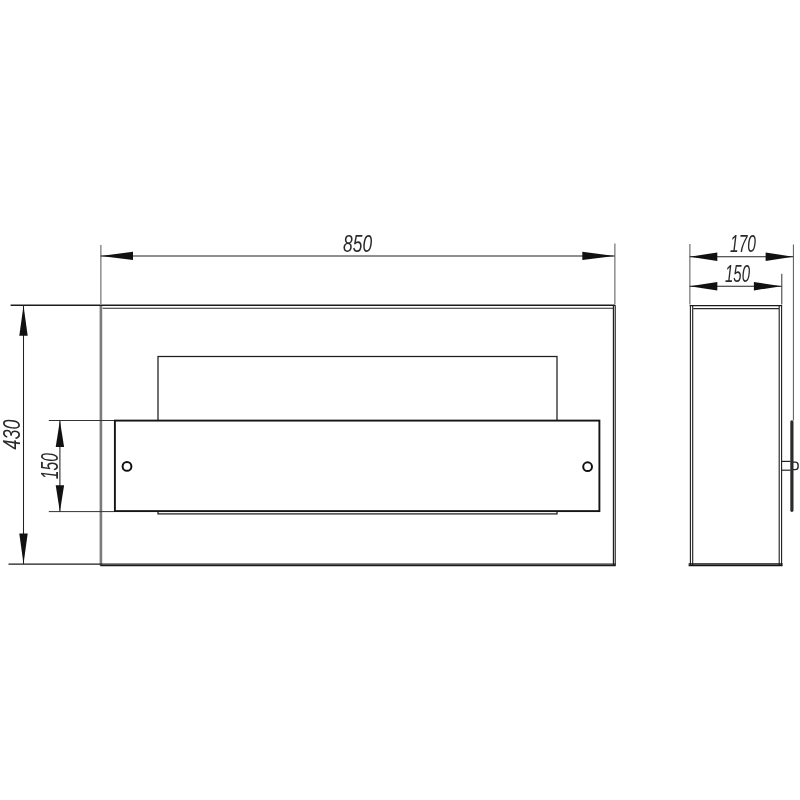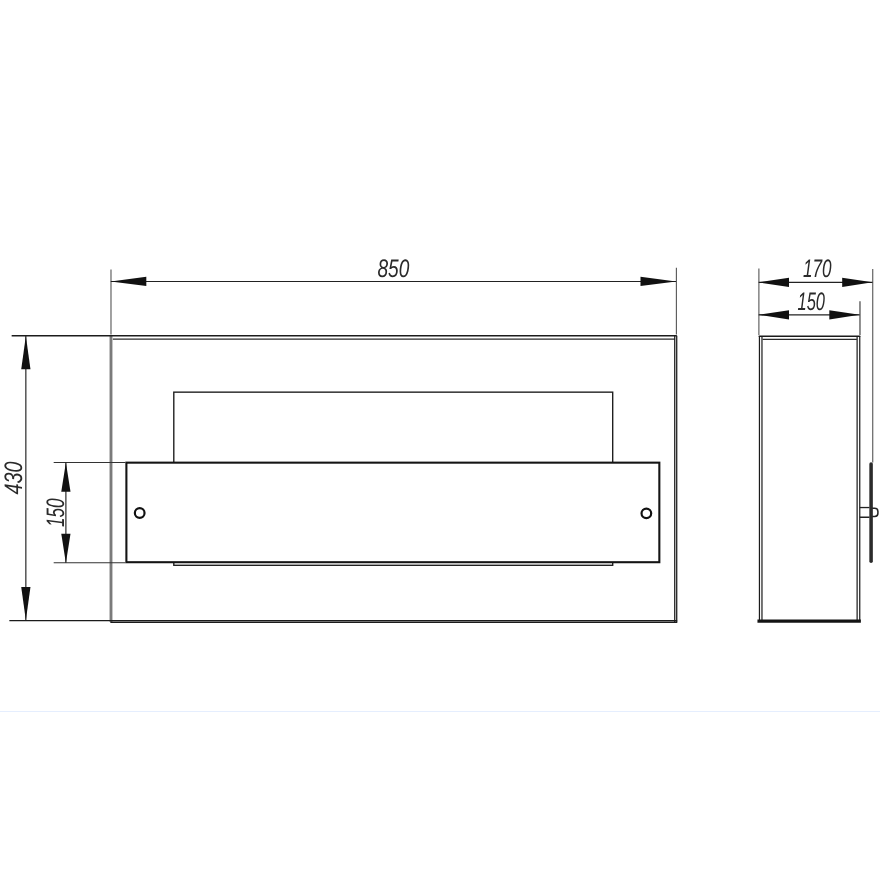--- a/index.html
+++ b/index.html
@@ -1,16 +1,16 @@
 <!DOCTYPE html>
 <html><head>
 <meta charset="utf-8">
 <style>
   html,body{margin:0;padding:0;background:#ffffff;}
-  .page{width:800px;height:647px;position:relative;background:#3b82f6;}
+  .page{width:800px;height:647px;position:relative;background:#f9a8d4;}
   text{font-family:"Liberation Sans",sans-serif;font-style:italic;fill:#2a2a2a;}
 </style>
 </head>
 <body>
 <div class="page">
 <svg width="800" height="800" viewBox="0 0 800 800" xmlns="http://www.w3.org/2000/svg">
 
   <rect x="0" y="0" width="800" height="800" fill="#ffffff"></rect>
 
   <line x1="100.9" y1="305" x2="100.9" y2="565.4" stroke="#7b7b7b" stroke-width="2.6"></line>

